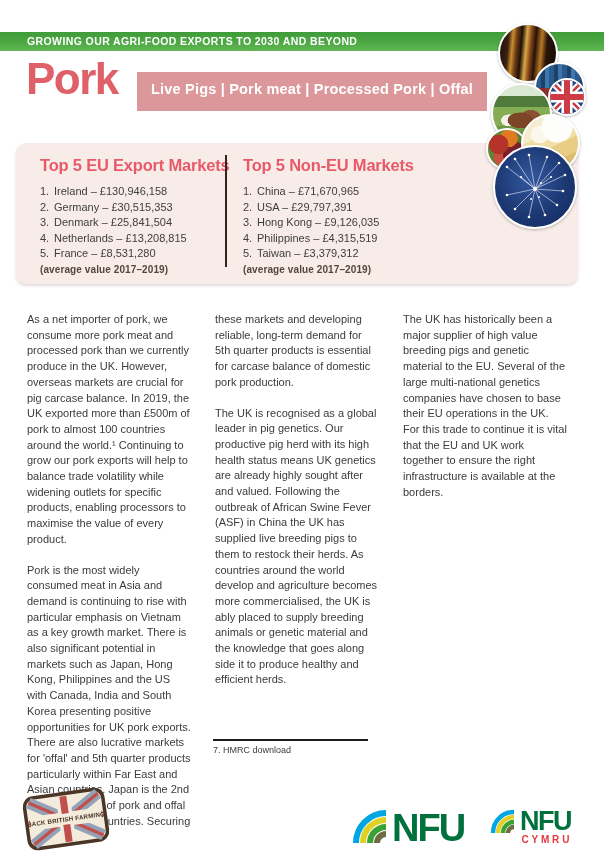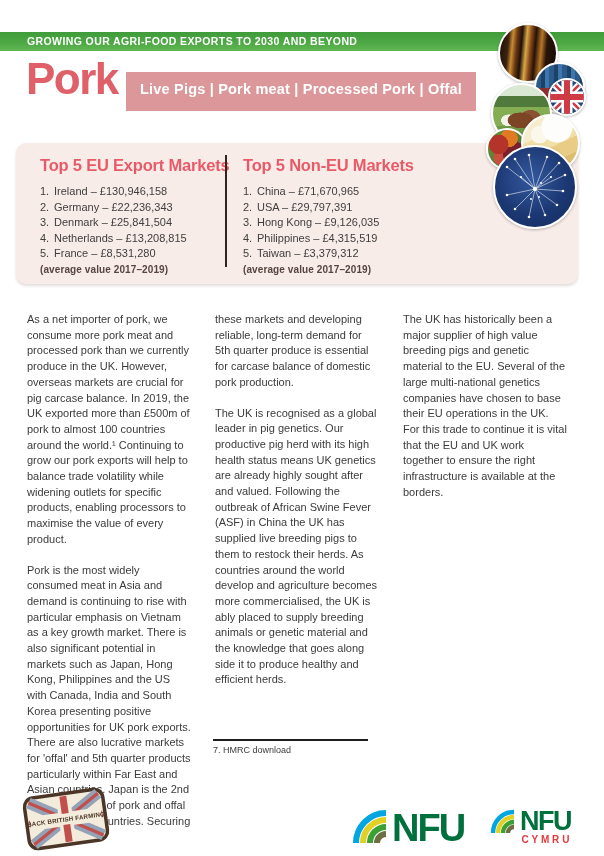--- a/index.html
+++ b/index.html
@@ -8,21 +8,21 @@
 
   
   .top-banner{position:absolute;top:32px;left:0;width:100%;height:19px;
     background:linear-gradient(180deg,#3f9c3a 0%,#4da844 55%,#60b752 100%);z-index:2;}
   .top-banner span{position:absolute;left:27px;top:0;line-height:19px;font-size:10.5px;
     font-weight:bold;color:#fff;letter-spacing:.4px;}
 
   
   .page-title{position:absolute;left:26px;top:54px;font-size:44px;font-weight:bold;
     color:#df6069;letter-spacing:-1.5px;z-index:2;}
-  .cat-banner{position:absolute;left:126px;top:72px;width:350px;height:39px;background:#dc979b;
+  .cat-banner{position:absolute;left:137px;top:72px;width:350px;height:39px;background:#dc979b;
     color:#fff;font-weight:bold;font-size:14.5px;text-align:center;line-height:35px;
     letter-spacing:.2px;z-index:2;}
 
   
   .ph{position:absolute;border-radius:50%;border:2px solid #fff;box-sizing:border-box;
     box-shadow:0 1px 3px rgba(0,0,0,.28);overflow:hidden;}
   #ph-drinks{left:498px;top:23px;width:60px;height:60px;z-index:3;
     background:linear-gradient(95deg,#1a0e08 0%,#3c2210 16%,#c98c30 23%,#6b3a14 30%,#1f1009 38%,
       #d9a845 46%,#8a4a1a 53%,#241208 61%,#b87726 71%,#2a1509 80%,#150905 100%);}
   #ph-containers{left:534px;top:62px;width:51px;height:51px;z-index:4;
@@ -93,21 +93,21 @@
   <div class="markets-box">
     <div class="mk-col mk-eu">
       <div class="mk-title">Top 5 EU Export Markets</div>
       <div class="mk-list">
         <div class="mk-item">
             <span class="num">1.</span>
             <span>Ireland – £130,946,158</span>
           </div>
         <div class="mk-item">
             <span class="num">2.</span>
-            <span>Germany – £22,236,343</span>
+            <span>Germany – £30,515,353</span>
           </div>
         <div class="mk-item">
             <span class="num">3.</span>
             <span>Denmark – £25,841,504</span>
           </div>
         <div class="mk-item">
             <span class="num">4.</span>
             <span>Netherlands – £13,208,815</span>
           </div>
         <div class="mk-item">
@@ -195,21 +195,21 @@
           <circle cx="46" cy="36" r="1"></circle>
       </g>
     </svg>
   </div>
 
   <div class="article-col" id="col1">
     <p>As a net importer of pork, we consume more pork meat and processed pork than we currently produce in the UK. However, overseas markets are crucial for pig carcase balance. In 2019, the UK exported more than £500m of pork to almost 100 countries around the world.¹   Continuing to grow our pork exports will help to balance trade volatility while widening outlets for specific products, enabling processors to maximise the value of every product.</p>
     <p>Pork is the most widely consumed meat in Asia and demand is continuing to rise with particular emphasis on Vietnam as a key growth market. There is also significant potential in markets such as Japan, Hong Kong, Philippines and the US with Canada, India and South Korea presenting positive opportunities for UK pork exports. There are also lucrative markets for 'offal' and 5th quarter products particularly within Far East and Asian countries. Japan is the 2nd largest importer of pork and offal outside of EU countries.  Securing</p>
   </div>
   <div class="article-col" id="col2">
-    <p>these markets and developing reliable, long-term demand for 5th quarter produce is essential for carcase balance of domestic pork production.</p>
+    <p>these markets and developing reliable, long-term demand for 5th quarter products is essential for carcase balance of domestic pork production.</p>
     <p>The UK is recognised as a global leader in pig genetics. Our productive pig herd with its high health status means UK genetics are already highly sought after and valued. Following the outbreak of African Swine Fever (ASF) in China the UK has supplied live breeding pigs to them to restock their herds. As countries around the world develop and agriculture becomes more commercialised, the UK is ably placed to supply breeding animals or genetic material and the knowledge that goes along side it to produce healthy and efficient herds.</p>
   </div>
   <div class="article-col" id="col3">
     <p>The UK has historically been a major supplier of high value breeding pigs and genetic material to the EU. Several of the large multi-national genetics companies have chosen to base their EU operations in the UK. For this trade to continue it is vital that the EU and UK work together to ensure the right infrastructure is available at the borders.</p>
   </div>
 
   <div class="foot-rule"></div>
   <div class="footnote">7. HMRC download</div>
 
   <div class="stamp">

